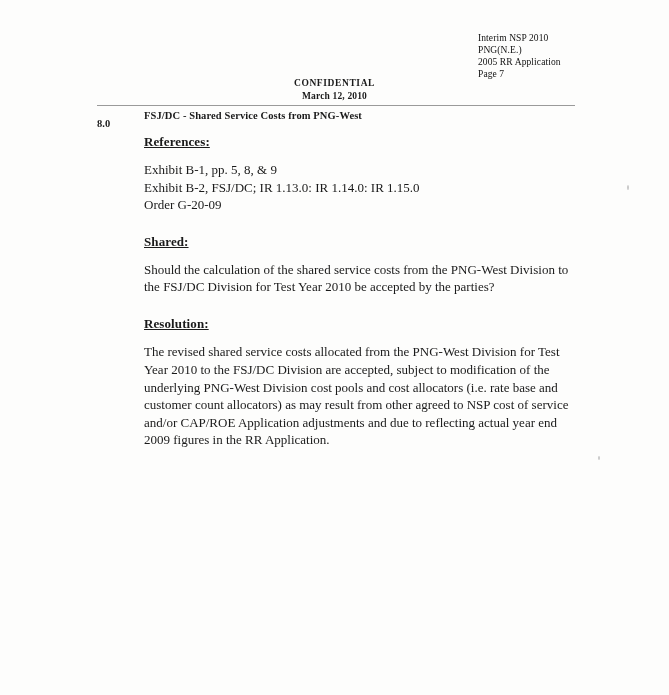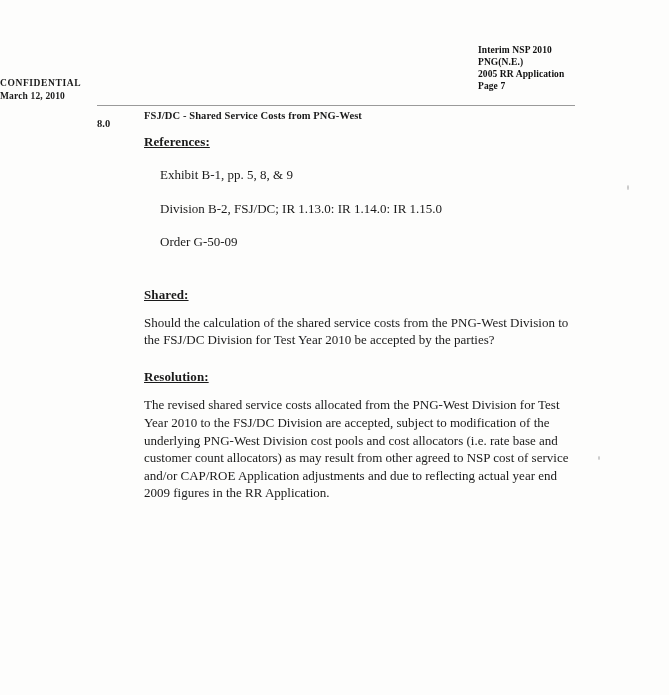--- a/index.html
+++ b/index.html
@@ -18,38 +18,38 @@
   .page {
     position: relative;
     width: 669px;
     height: 695px;
     background: #fdfdfc;
   }
 
   
   .doc-header {
     position: absolute;
-    top: 44px;
+    top: 32px;
     left: 478px;
     font-family: "Liberation Serif", serif;
     font-size: 9.5px;
-    font-weight: bold;
+    font-weight: normal;
     line-height: 1.28;
     letter-spacing: 0.1px;
     color: #111;
   }
   .doc-header div { white-space: nowrap; }
 
   
   .conf-block {
     position: absolute;
     top: 77px;
     left: 0;
     width: 669px;
-    text-align: left;
+    text-align: center;
     font-size: 9.5px;
     font-weight: bold;
     line-height: 1.32;
     letter-spacing: 0.15px;
   }
   .conf-line1 { letter-spacing: 0.6px; }
 
   
   .rule {
     position: absolute;
@@ -92,21 +92,21 @@
     line-height: 1.33;
   }
   .sub-head {
     font-weight: bold;
     text-decoration: underline;
     margin: 0 0 11px 0;
     letter-spacing: 0.1px;
   }
   .gap-2 { height: 19px; }
   .refs-line {
-    margin: 16px;
+    margin: 0;
     line-height: 1.34;
   }
   .para {
     margin: 0;
     text-align: left;
     line-height: 1.355;
   }
   .block { margin-bottom: 0; }
 
   
@@ -138,22 +138,22 @@
   <div class="section-row">
     <span class="section-num">8.0</span>
     <span class="section-title">FSJ/DC - Shared Service Costs from PNG-West</span>
   </div>
 
   <div class="content">
 
     <div class="block">
       <p class="sub-head">References:</p>
       <p class="refs-line">Exhibit B-1, pp. 5, 8, &amp; 9</p>
-      <p class="refs-line">Division B-2, FSJ/DC; IR 1.13.0: IR 1.14.0: IR 1.15.0</p>
-      <p class="refs-line">Order G-50-09</p>
+      <p class="refs-line">Exhibit B-2, FSJ/DC; IR 1.13.0: IR 1.14.0: IR 1.15.0</p>
+      <p class="refs-line">Order G-20-09</p>
     </div>
 
     <div class="gap-2"></div>
 
     <div class="block">
       <p class="sub-head">Shared:</p>
       <p class="para">Should the calculation of the shared service costs from the PNG-West Division to the FSJ/DC Division for Test Year 2010 be accepted by the parties?</p>
     </div>
 
     <div class="gap-2"></div>

